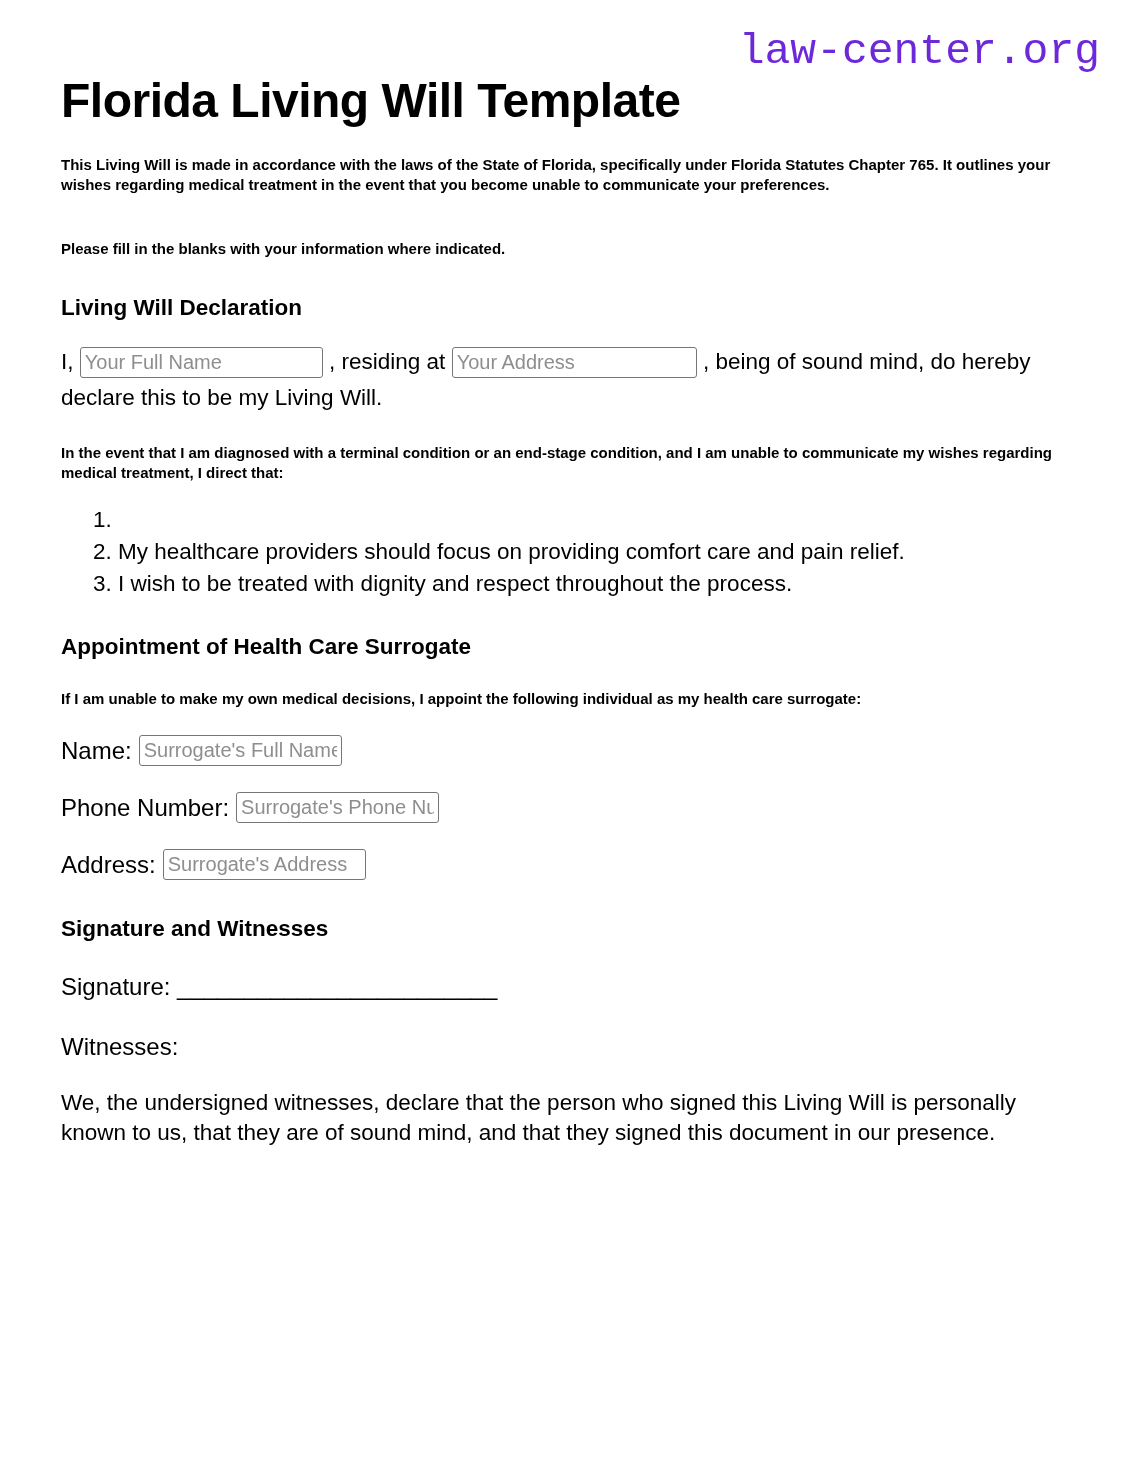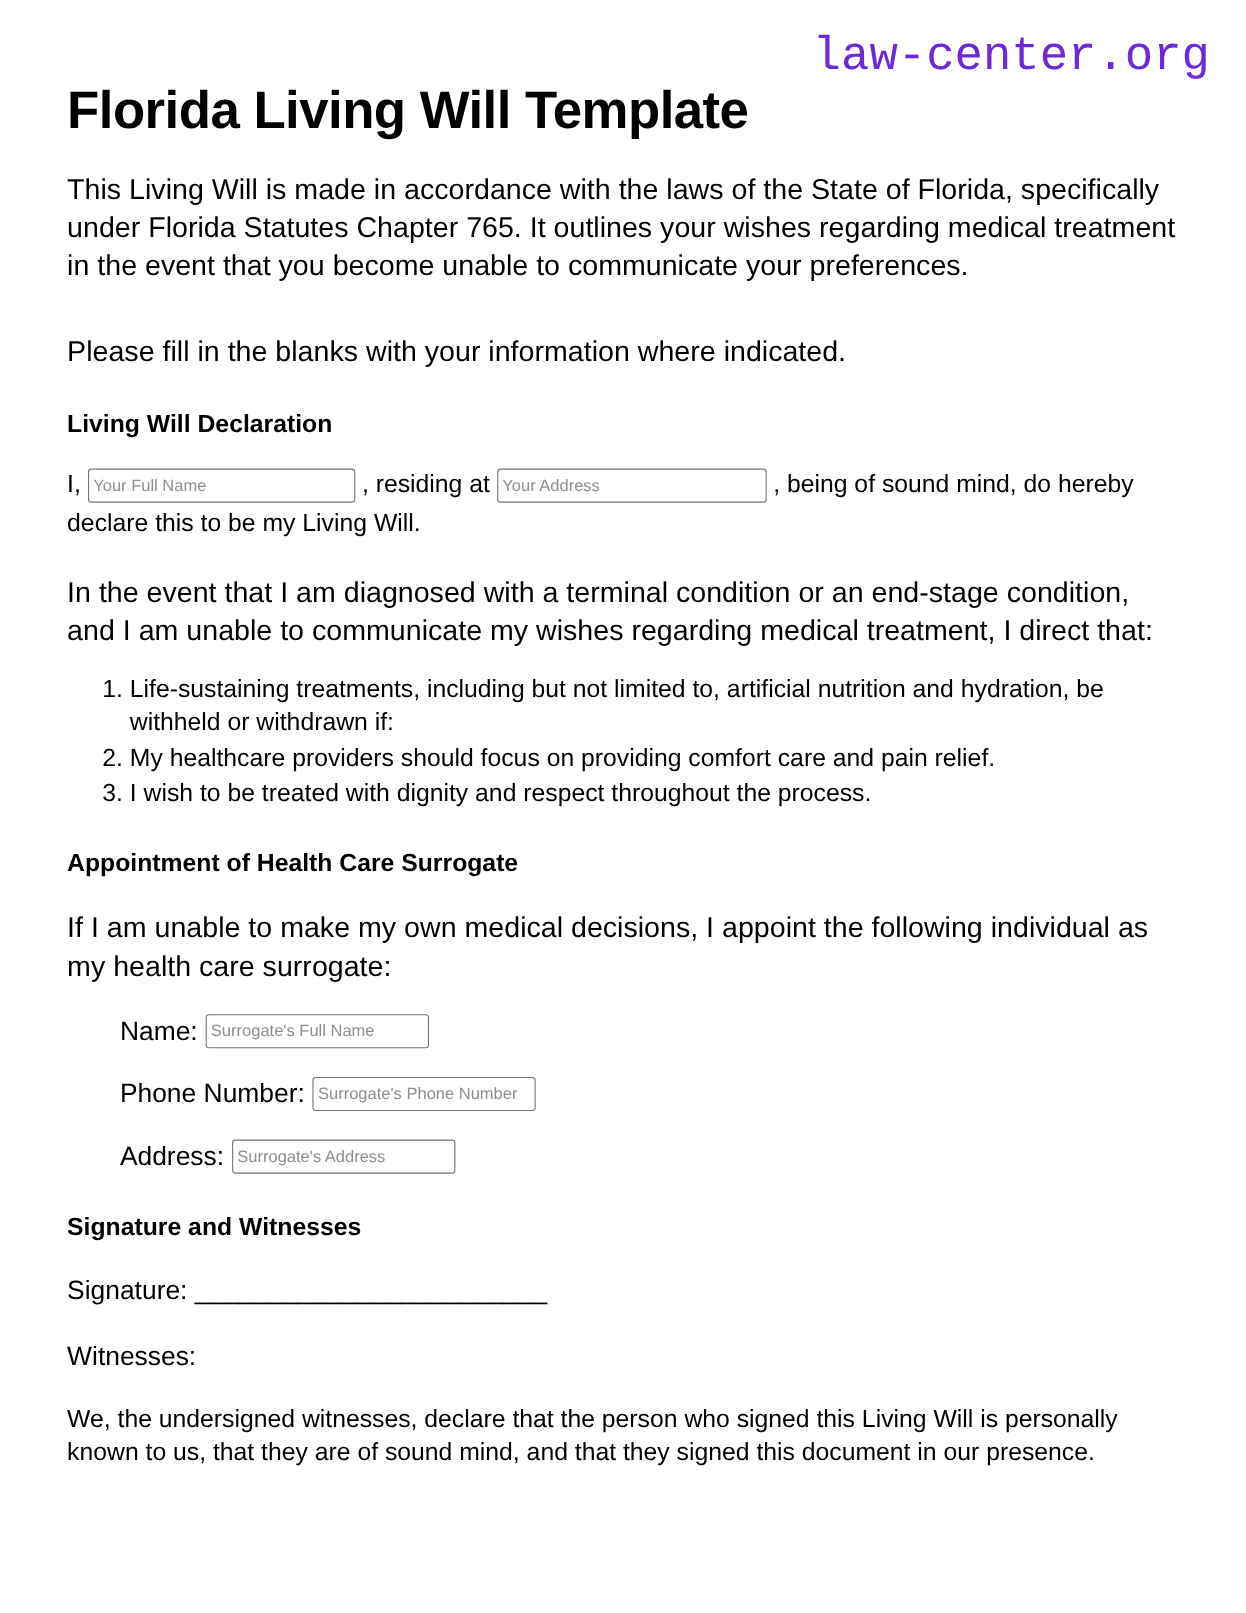--- a/index.html
+++ b/index.html
@@ -34,43 +34,44 @@
   }
   h1.doc-title {
     font-size: 48px;
     font-weight: bold;
     margin: 0;
     padding-top: 74px;
     line-height: 1.12;
     letter-spacing: -0.5px;
   }
   p.body-text {
-    font-size: 26px;
+    font-size: 15px;
     line-height: 1.33;
     margin: 27px 0 0 0;
     max-width: 1012px;
+    font-weight: bold;
   }
   p.tight {
     margin-top: 44px;
   }
   h2.section-head {
     font-size: 22.5px;
     font-weight: bold;
     margin: 34px 0 0 0;
     line-height: 1.3;
   }
   .decl-para {
     font-size: 22.5px;
     line-height: 1.6;
     margin: 22px 0 0 0;
     max-width: 1012px;
   }
   input.blank {
     font-family: "Liberation Sans", sans-serif;
-    font-size: 15px;
+    font-size: 20px;
     color: #15803d;
     border: 1px solid #767676;
     border-radius: 3px;
     padding: 2px 4px;
     background: #ffffff;
     box-sizing: border-box;
     height: 31px;
     vertical-align: middle;
   }
   input.blank::placeholder {
@@ -105,21 +106,20 @@
   .field-row {
     font-size: 24px;
     line-height: 1.3;
     margin-top: 26px;
     display: flex;
     align-items: center;
     gap: 7px;
   }
   .field-row .label {
     white-space: nowrap;
-    margin-left: 48px;
   }
   .sign-line-row {
     font-size: 24px;
     margin-top: 28px;
     line-height: 1.3;
     white-space: nowrap;
   }
   .rule {
     letter-spacing: 0px;
   }
@@ -162,21 +162,20 @@
     <input class="blank w-name" type="text" placeholder="Your Full Name" style="">
     <span>, residing at</span>
     <input class="blank w-addr" type="text" placeholder="Your Address" style="">
     <span>, being of sound mind, do hereby declare this to be my Living Will.</span>
   </p>
 
   <p class="body-text">In the event that I am diagnosed with a terminal condition or an end-stage condition, and I am unable to communicate my wishes regarding medical treatment, I direct that:</p>
 
   <ol class="directives">
     <li>
-      <span>Life-sustaining treatments, including but not limited to, artificial nutrition and hydration, be withheld or withdrawn if:</span>
     </li>
     <li>My healthcare providers should focus on providing comfort care and pain relief.</li>
     <li>I wish to be treated with dignity and respect throughout the process.</li>
   </ol>
 
   <h2 class="section-head">Appointment of Health Care Surrogate</h2>
 
   <p class="body-text">If I am unable to make my own medical decisions, I appoint the following individual as my health care surrogate:</p>
 
   <div class="field-row">

